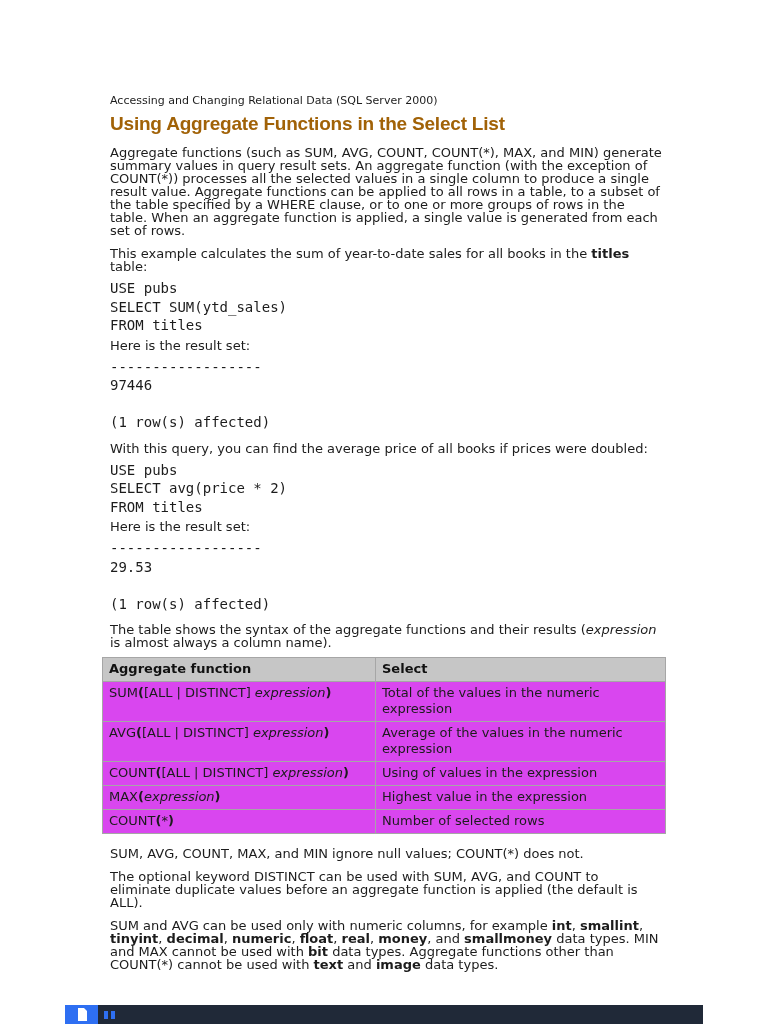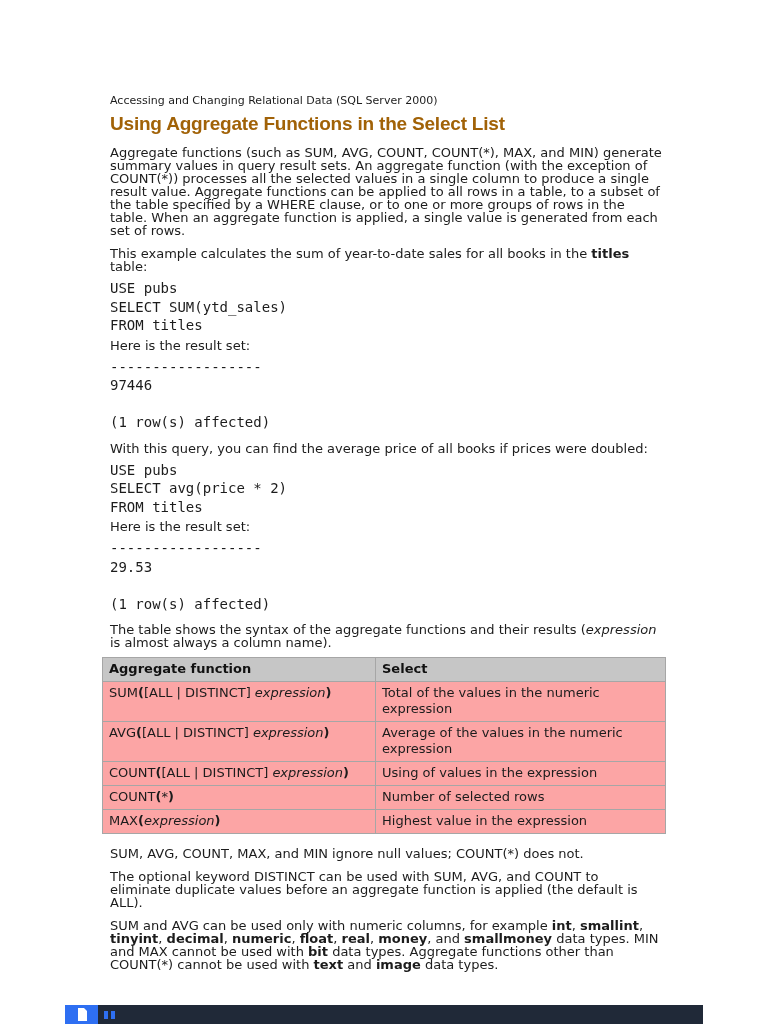--- a/index.html
+++ b/index.html
@@ -56,21 +56,21 @@
     padding:3px 8px 4px 6px;
     text-align:left;
     vertical-align:top;
     line-height:16px;
   }
   table.agg th {
     background:#c6c6c6;
     font-weight:bold;
     color:#111111;
   }
-  table.agg td { background:#fca5a5; }
+  table.agg td { background:#d946ef; }
   .col-fn { width:273px; }
   .col-res { width:290px; }
   .note-1 { margin-top:13px; }
   .note-2 { margin-top:10px; }
   .note-3 { margin-top:10px; }
   .footer-bar {
     position:absolute;
     left:65px;
     bottom:0;
     width:638px;
@@ -151,26 +151,26 @@
         </tr>
         <tr>
           <td><span>AVG</span><span style="font-weight: bold;">(</span><span>[ALL | DISTINCT] </span><span style="font-style: italic;">expression</span><span style="font-weight: bold;">)</span></td>
           <td>Average of the values in the numeric expression</td>
         </tr>
         <tr>
           <td><span>COUNT</span><span style="font-weight: bold;">(</span><span>[ALL | DISTINCT] </span><span style="font-style: italic;">expression</span><span style="font-weight: bold;">)</span></td>
           <td>Using of values in the expression</td>
         </tr>
         <tr>
+          <td><span>MAX</span><span style="font-weight: bold;">(</span><span style="font-style: italic;">expression</span><span style="font-weight: bold;">)</span></td>
+          <td>Highest value in the expression</td>
+        </tr>
+        <tr>
           <td><span>COUNT</span><span style="font-weight: bold;">(</span><span>*</span><span style="font-weight: bold;">)</span></td>
           <td>Number of selected rows</td>
-        </tr>
-        <tr>
-          <td><span>MAX</span><span style="font-weight: bold;">(</span><span style="font-style: italic;">expression</span><span style="font-weight: bold;">)</span></td>
-          <td>Highest value in the expression</td>
         </tr>
       </tbody>
   </table>
 
   <p class="note-1">SUM, AVG, COUNT, MAX, and MIN ignore null values; COUNT(*) does not.</p>
   <p class="note-2">The optional keyword DISTINCT can be used with SUM, AVG, and COUNT to eliminate duplicate values before an aggregate function is applied (the default is ALL).</p>
   <p class="note-3"><span>SUM and AVG can be used only with numeric columns, for example </span><span style="font-weight: bold;">int</span><span>, </span><span style="font-weight: bold;">smallint</span><span>, </span><span style="font-weight: bold;">tinyint</span><span>, </span><span style="font-weight: bold;">decimal</span><span>, </span><span style="font-weight: bold;">numeric</span><span>, </span><span style="font-weight: bold;">float</span><span>, </span><span style="font-weight: bold;">real</span><span>, </span><span style="font-weight: bold;">money</span><span>, and </span><span style="font-weight: bold;">smallmoney</span><span> data types. MIN and MAX cannot be used with </span><span style="font-weight: bold;">bit</span><span> data types. Aggregate functions other than COUNT(*) cannot be used with </span><span style="font-weight: bold;">text</span><span> and </span><span style="font-weight: bold;">image</span><span> data types.</span></p>
 
 </div>
 

